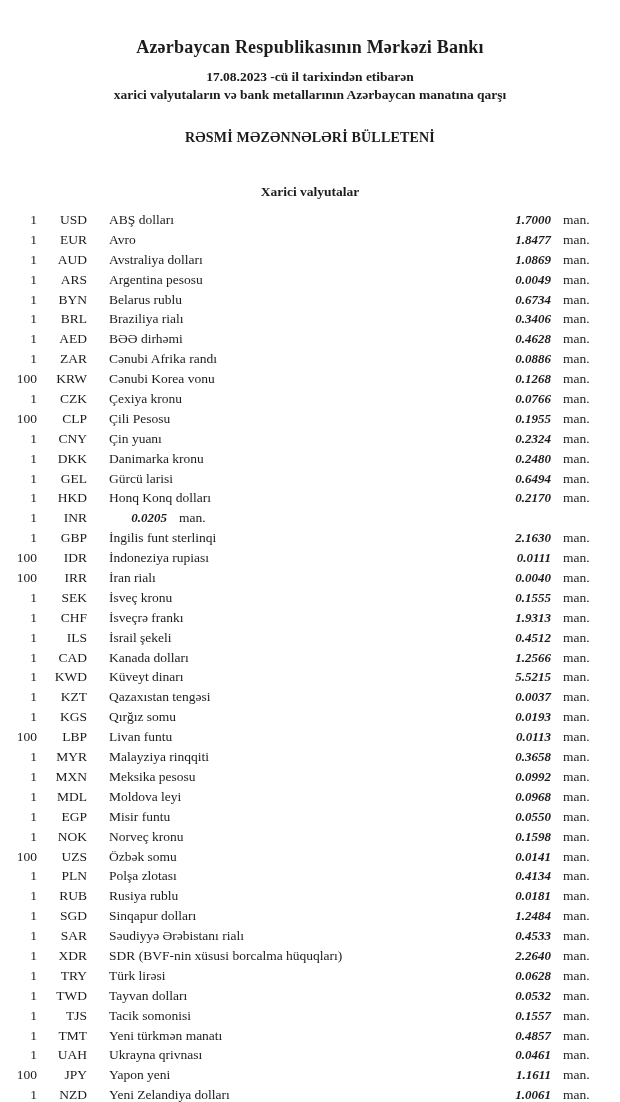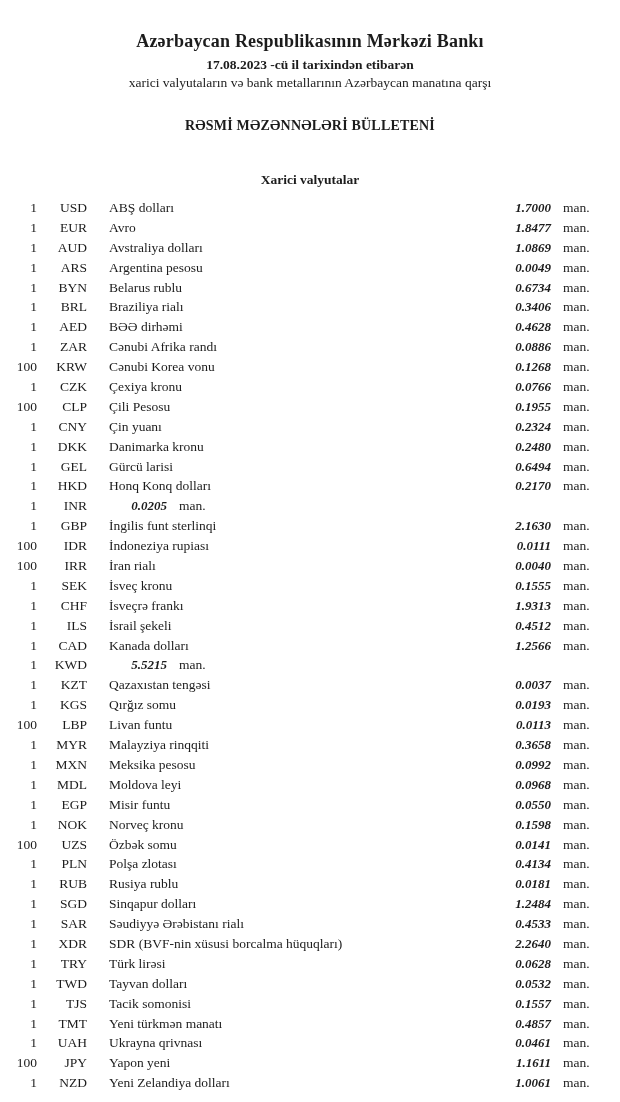--- a/index.html
+++ b/index.html
@@ -15,31 +15,31 @@
     width: 620px;
     height: 1102px;
     box-sizing: border-box;
     padding-top: 26px;
   }
   .header { text-align: center; }
   .title {
     font-size: 18px;
     font-weight: bold;
     line-height: 22px;
-    margin: 4px;
+    margin: 10px;
     letter-spacing: 0.2px;
   }
   .date-line {
     font-size: 13.5px;
     font-weight: bold;
     line-height: 18px;
   }
   .subtitle {
     font-size: 13.5px;
-    font-weight: normal;
+    font-weight: bold;
     line-height: 18px;
   }
   .bulletin-line {
     font-size: 14px;
     font-weight: bold;
     line-height: 19px;
     letter-spacing: 0.2px;
     margin-top: 24px;
   }
   .section-title {
@@ -285,20 +285,21 @@
       <span class="qty">1</span>
       <span class="code">CAD</span>
       <span class="name">Kanada dolları</span>
       <span class="rate">1.2566</span>
       <span class="unit">man.</span>
     </div>
 
     <div class="row">
       <span class="qty">1</span>
       <span class="code">KWD</span>
+      <span class="name">Küveyt dinarı</span>
       <span class="rate">5.5215</span>
       <span class="unit">man.</span>
     </div>
 
     <div class="row">
       <span class="qty">1</span>
       <span class="code">KZT</span>
       <span class="name">Qazaxıstan tengəsi</span>
       <span class="rate">0.0037</span>
       <span class="unit">man.</span>

